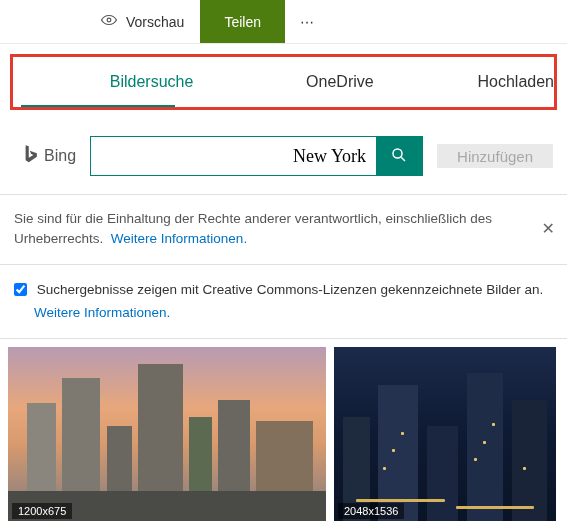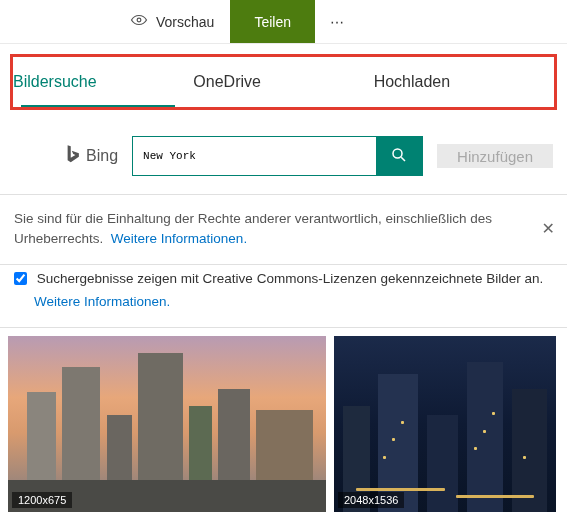--- a/index.html
+++ b/index.html
@@ -9,21 +9,21 @@
     color: #333;
     background: #fff;
     width: 567px;
   }
   
   .topbar {
     display: flex;
     align-items: center;
     height: 44px;
     border-bottom: 1px solid #eaeaea;
-    padding-left: 114px;
+    padding-left: 84px;
   }
   .topbar-item {
     display: flex;
     align-items: center;
     gap: 8px;
     padding: 0 16px;
     height: 100%;
     cursor: pointer;
     color: #333;
   }
@@ -50,21 +50,21 @@
     margin: 10px 10px 0 10px;
     border: 3px solid #e23b2e;
     display: flex;
     height: 56px;
     align-items: stretch;
   }
   .source-tab {
     flex: 1;
     display: flex;
     align-items: center;
-    justify-content: flex-start;
+    justify-content: flex-end;
     font-size: 16px;
     cursor: pointer;
     color: #333;
     position: relative;
   }
   .source-tab.active {
     color: #008272;
   }
   .source-tab.active::after {
     content: "";
@@ -74,43 +74,43 @@
     height: 2px;
     background: #008272;
   }
   .source-tab.first.active::after { left: 8px; right: 18px; }
   
   .search-row {
     display: flex;
     align-items: center;
     gap: 14px;
     padding: 26px 14px 18px 22px;
-    margin-left: 42px;
   }
   .bing-brand {
     display: flex;
     align-items: center;
     gap: 6px;
     color: #555;
     font-size: 16px;
   }
   .bing-brand svg { width: 16px; height: 20px; }
   .search-box {
     display: flex;
     flex: 1;
     height: 40px;
     border: 1px solid #008272;
   }
   .search-input {
     flex: 1;
     border: none;
     outline: none;
     padding: 0 10px;
-    font-size: 11px;
-    font-family: Liberation Mono, monospace;
+    font-size: 18px;
+    font-family: Liberation Serif, serif;
+    text-align: right;
   }
   .search-btn {
     width: 46px;
     background: #008272;
     display: flex;
     align-items: center;
     justify-content: center;
     cursor: pointer;
   }
   .search-btn svg { width: 18px; height: 18px; stroke: #fff; fill: none; }
@@ -139,21 +139,21 @@
     position: absolute;
     right: 12px;
     top: 50%;
     transform: translateY(-50%);
     cursor: pointer;
     color: #666;
     font-size: 16px;
   }
   
   .cc-row {
-    padding: 3px 14px 14px 14px;
+    padding: 14px 14px 14px 14px;
     border-bottom: 1px solid #e0e0e0;
     font-size: 13.5px;
     color: #333;
     line-height: 1.6;
   }
   .cc-row label { display: inline; }
   .cc-row input[type=checkbox] { margin-right: 6px; position: relative; top: 2px; }
   .cc-row a { color: #0072c6; text-decoration: none; cursor: pointer; display: block; margin-left: 20px; margin-top: 2px; }
   
   .results {

